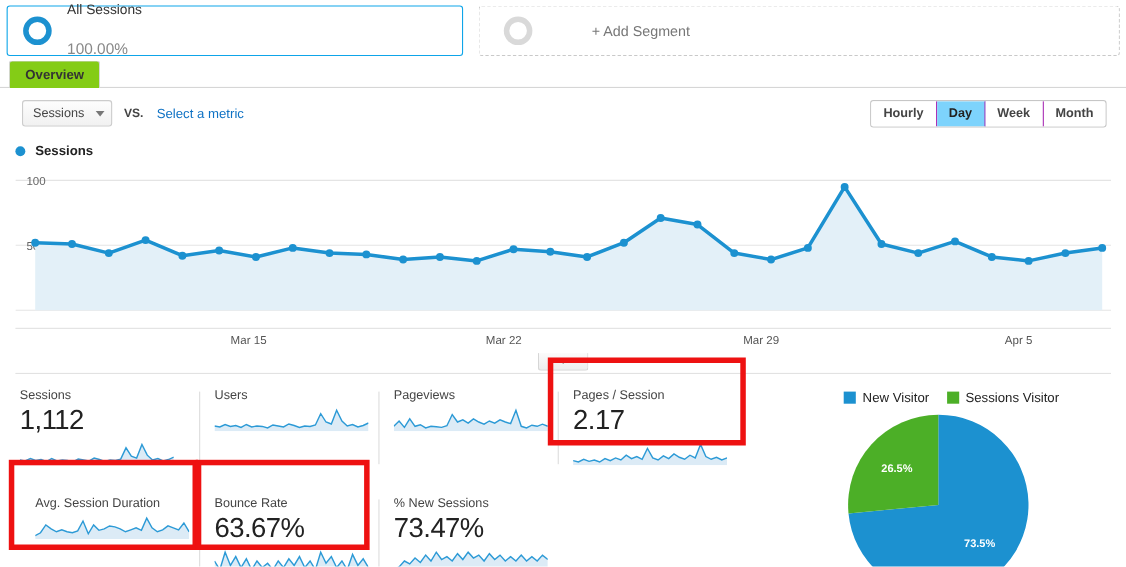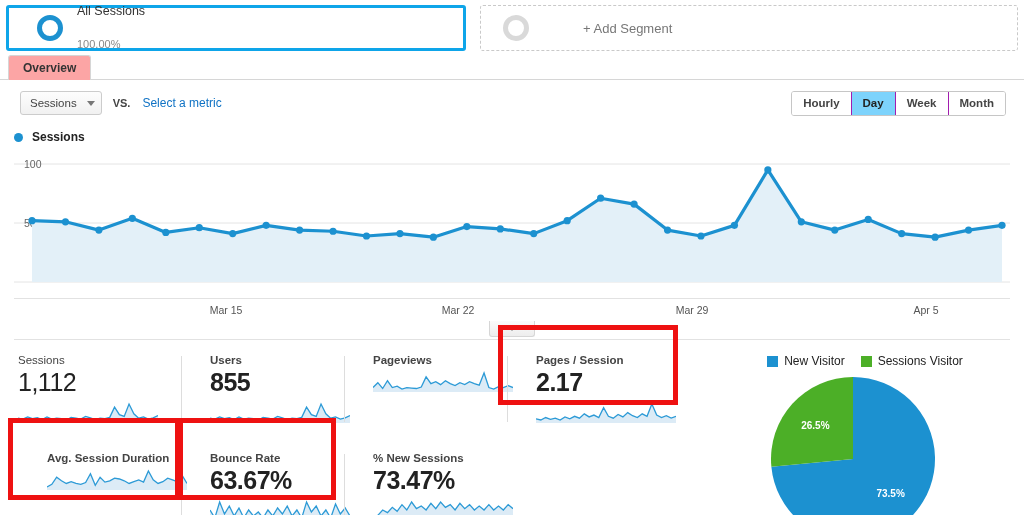--- a/index.html
+++ b/index.html
@@ -18,28 +18,28 @@
 
   
   .segment-bar {
     display: flex;
     gap: 14px;
     padding: 5px 6px 0 6px;
     box-sizing: border-box;
     height: 56px;
   }
   .segment-pill {
-    width: 460px;
+    width: 415px;
     height: 46px;
-    border: 3px solid #0ea5e9;
+    border: 1px solid #0ea5e9;
     border-radius: 3px;
     background: #fff;
     display: flex;
     align-items: center;
-    padding-left: 28px;
+    padding-left: 14px;
     box-sizing: border-box;
   }
   .segment-add {
     flex: 1;
     height: 46px;
     border: 1px dashed #c9c9c9;
     border-radius: 3px;
     background: #fff;
     display: flex;
     align-items: center;
@@ -58,21 +58,21 @@
   }
   .ring-empty {
     border-color: #d9d9d9;
   }
   .seg-text { line-height: 1.25; }
   .seg-title {
     font-size: 12.5px;
     color: #333;
   }
   .seg-sub {
-    font-size: 11px;
+    font-size: 14px;
     color: #888;
     margin-top: 18px;
   }
   .add-label {
     font-size: 13px;
     color: #777;
   }
 
   
   .tabstrip {
@@ -84,21 +84,21 @@
     align-items: flex-end;
   }
   .tab {
     font-size: 12px;
     font-weight: bold;
     color: #333;
     padding: 4px 14px 4px 14px;
     border: 1px solid #d6d6d6;
     border-bottom: none;
     border-radius: 3px 3px 0 0;
-    background: #fca5a5;
+    background: #84cc16;
     position: relative;
     top: 1px;
     line-height: 16px;
   }
 
   
   .controls {
     height: 46px;
     display: flex;
     align-items: center;
@@ -236,21 +236,21 @@
     padding-left: 18px;
     box-sizing: border-box;
   }
   .card {
     width: 163px;
     height: 78px;
     box-sizing: border-box;
     padding-right: 10px;
     position: relative;
   }
-  .card + .card { padding-left: 29px; font-weight: bold; }
+  .card + .card { padding-left: 14px; }
   .card.sep::before {
     content: "";
     position: absolute;
     left: 0; top: 2px;
     width: 1px; height: 66px;
     background: #dddddd;
   }
   .card-label {
     font-size: 11.5px;
     color: #444;
@@ -405,21 +405,20 @@
         <div class="card-value">1,112</div>
         <div class="spark">
           <svg width="140" height="24" viewBox="0 0 140 24">
             <path d="M0 19.22222222222222 L4.827586206896552 20.11111111111111 L9.655172413793103 17.88888888888889 L14.482758620689655 19.666666666666668 L19.310344827586206 18.77777777777778 L24.137931034482758 20.555555555555557 L28.96551724137931 17.88888888888889 L33.793103448275865 20.11111111111111 L38.62068965517241 19.22222222222222 L43.44827586206897 19.666666666666668 L48.275862068965516 21 L53.10344827586207 18.333333333333332 L57.93103448275862 19.22222222222222 L62.758620689655174 20.11111111111111 L67.58620689655173 17.444444444444443 L72.41379310344827 18.77777777777778 L77.24137931034483 20.555555555555557 L82.06896551724138 19.22222222222222 L86.89655172413794 19.666666666666668 L91.72413793103448 18.333333333333332 L96.55172413793103 8.11111111111111 L101.37931034482759 15.666666666666668 L106.20689655172414 17.444444444444443 L111.03448275862068 5 L115.86206896551724 14.777777777777779 L120.6896551724138 19.22222222222222 L125.51724137931035 17.88888888888889 L130.3448275862069 20.11111111111111 L135.17241379310346 18.77777777777778 L140 16.555555555555557 L140 24 L0 24 Z" fill="#dcebf6" stroke="none"></path>
             <path d="M0 19.22222222222222 L4.827586206896552 20.11111111111111 L9.655172413793103 17.88888888888889 L14.482758620689655 19.666666666666668 L19.310344827586206 18.77777777777778 L24.137931034482758 20.555555555555557 L28.96551724137931 17.88888888888889 L33.793103448275865 20.11111111111111 L38.62068965517241 19.22222222222222 L43.44827586206897 19.666666666666668 L48.275862068965516 21 L53.10344827586207 18.333333333333332 L57.93103448275862 19.22222222222222 L62.758620689655174 20.11111111111111 L67.58620689655173 17.444444444444443 L72.41379310344827 18.77777777777778 L77.24137931034483 20.555555555555557 L82.06896551724138 19.22222222222222 L86.89655172413794 19.666666666666668 L91.72413793103448 18.333333333333332 L96.55172413793103 8.11111111111111 L101.37931034482759 15.666666666666668 L106.20689655172414 17.444444444444443 L111.03448275862068 5 L115.86206896551724 14.777777777777779 L120.6896551724138 19.22222222222222 L125.51724137931035 17.88888888888889 L130.3448275862069 20.11111111111111 L135.17241379310346 18.77777777777778 L140 16.555555555555557" fill="none" stroke="#2c9ad6" stroke-width="1.3"></path>
           </svg>
         </div>
       </div>
       <div class="card sep">
         <div class="card-label">Users</div>
-        <div class="card-value">855</div>
         <div class="spark">
           <svg width="140" height="24" viewBox="0 0 140 24">
             <path d="M0 19.22222222222222 L4.827586206896552 20.11111111111111 L9.655172413793103 17.88888888888889 L14.482758620689655 19.666666666666668 L19.310344827586206 18.77777777777778 L24.137931034482758 20.555555555555557 L28.96551724137931 17.88888888888889 L33.793103448275865 20.11111111111111 L38.62068965517241 19.22222222222222 L43.44827586206897 19.666666666666668 L48.275862068965516 21 L53.10344827586207 18.333333333333332 L57.93103448275862 19.22222222222222 L62.758620689655174 20.11111111111111 L67.58620689655173 17.444444444444443 L72.41379310344827 18.77777777777778 L77.24137931034483 20.555555555555557 L82.06896551724138 19.22222222222222 L86.89655172413794 19.666666666666668 L91.72413793103448 18.333333333333332 L96.55172413793103 8.11111111111111 L101.37931034482759 15.666666666666668 L106.20689655172414 17.444444444444443 L111.03448275862068 5 L115.86206896551724 14.777777777777779 L120.6896551724138 19.22222222222222 L125.51724137931035 17.88888888888889 L130.3448275862069 20.11111111111111 L135.17241379310346 18.77777777777778 L140 16.555555555555557 L140 24 L0 24 Z" fill="#dcebf6" stroke="none"></path>
             <path d="M0 19.22222222222222 L4.827586206896552 20.11111111111111 L9.655172413793103 17.88888888888889 L14.482758620689655 19.666666666666668 L19.310344827586206 18.77777777777778 L24.137931034482758 20.555555555555557 L28.96551724137931 17.88888888888889 L33.793103448275865 20.11111111111111 L38.62068965517241 19.22222222222222 L43.44827586206897 19.666666666666668 L48.275862068965516 21 L53.10344827586207 18.333333333333332 L57.93103448275862 19.22222222222222 L62.758620689655174 20.11111111111111 L67.58620689655173 17.444444444444443 L72.41379310344827 18.77777777777778 L77.24137931034483 20.555555555555557 L82.06896551724138 19.22222222222222 L86.89655172413794 19.666666666666668 L91.72413793103448 18.333333333333332 L96.55172413793103 8.11111111111111 L101.37931034482759 15.666666666666668 L106.20689655172414 17.444444444444443 L111.03448275862068 5 L115.86206896551724 14.777777777777779 L120.6896551724138 19.22222222222222 L125.51724137931035 17.88888888888889 L130.3448275862069 20.11111111111111 L135.17241379310346 18.77777777777778 L140 16.555555555555557" fill="none" stroke="#2c9ad6" stroke-width="1.3"></path>
           </svg>
         </div>
       </div>
       <div class="card sep">
         <div class="card-label">Pageviews</div>
         <div class="spark">

